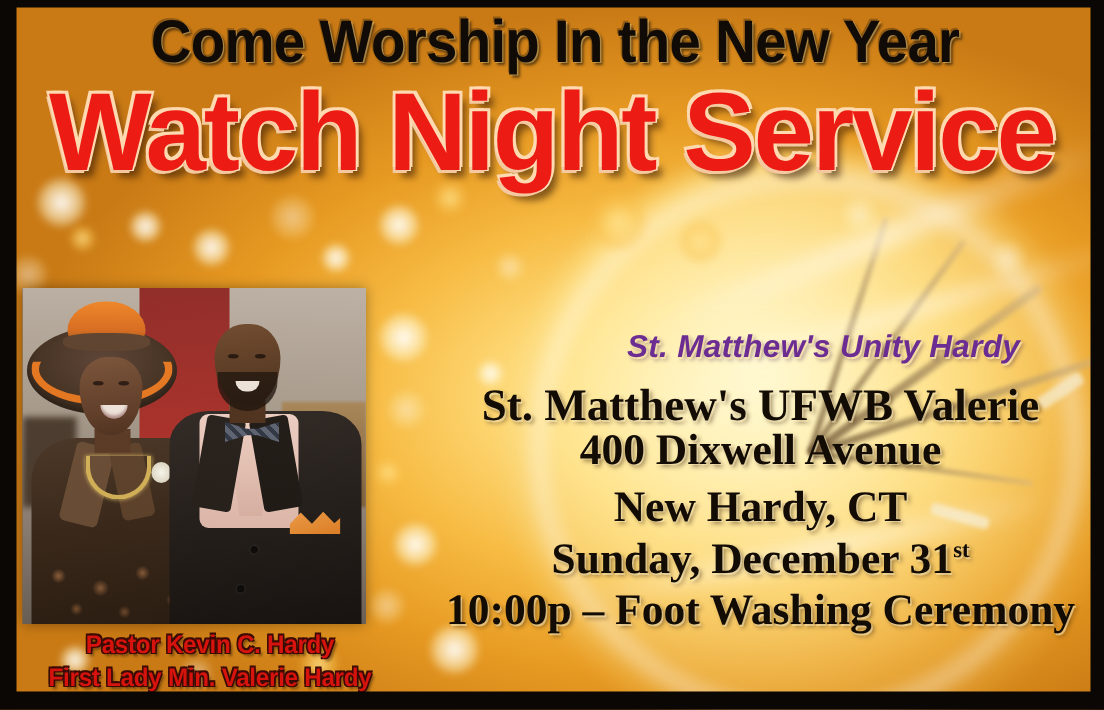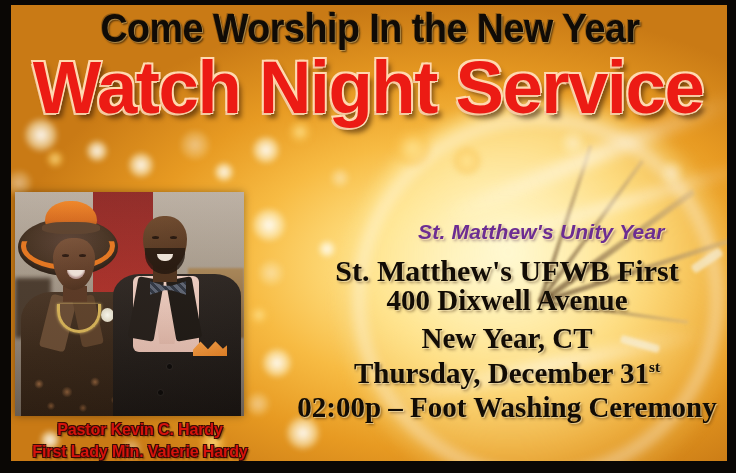--- a/index.html
+++ b/index.html
@@ -466,26 +466,26 @@
     <div class="m-eye l"></div>
     <div class="m-eye r"></div>
     <div class="m-smile"></div>
 
     <div class="photo-gloss"></div>
   </div>
 
   <div class="caption l1">Pastor Kevin C. Hardy</div>
   <div class="caption l2">First Lady Min. Valerie Hardy</div>
 
-  <div class="choir c2">St. Matthew's Unity Year</div>
-
-  <div class="info i1">St. Matthew's UFWB First</div>
+  <div class="choir c2">St. Matthew's Unity Hardy</div>
+
+  <div class="info i1">St. Matthew's UFWB Valerie</div>
   <div class="info i2">400 Dixwell Avenue</div>
-  <div class="info i3">New Year, CT</div>
-  <div class="info i4"><span>Thursday, December 31</span><sup>st</sup></div>
-  <div class="info i5">02:00p – Foot Washing Ceremony</div>
+  <div class="info i3">New Hardy, CT</div>
+  <div class="info i4"><span>Sunday, December 31</span><sup>st</sup></div>
+  <div class="info i5">10:00p – Foot Washing Ceremony</div>
 
   <div class="frame-top"></div>
   <div class="frame-bottom"></div>
   <div class="frame-left"></div>
   <div class="frame-right"></div>
 
 </div>
 
 </body></html>

